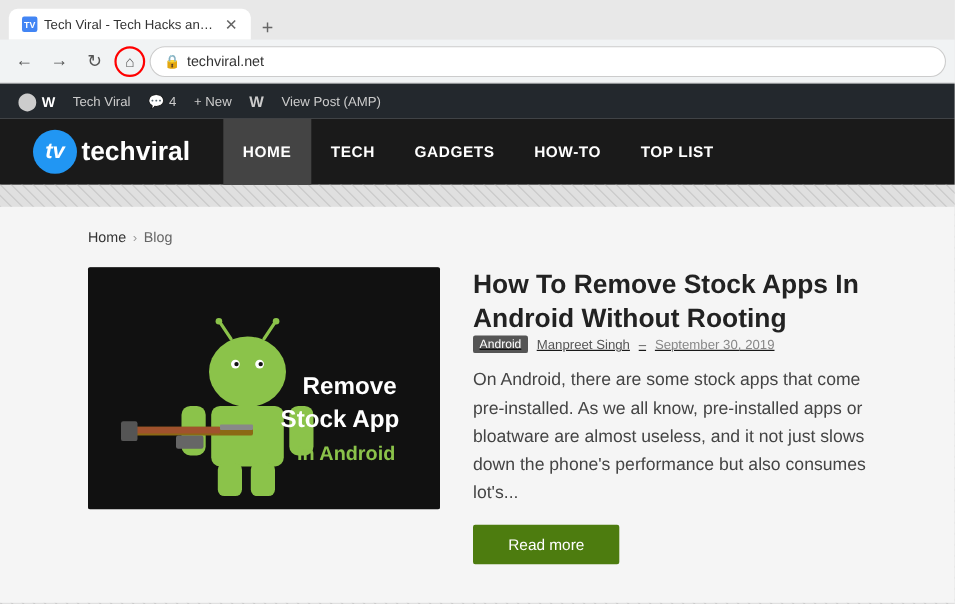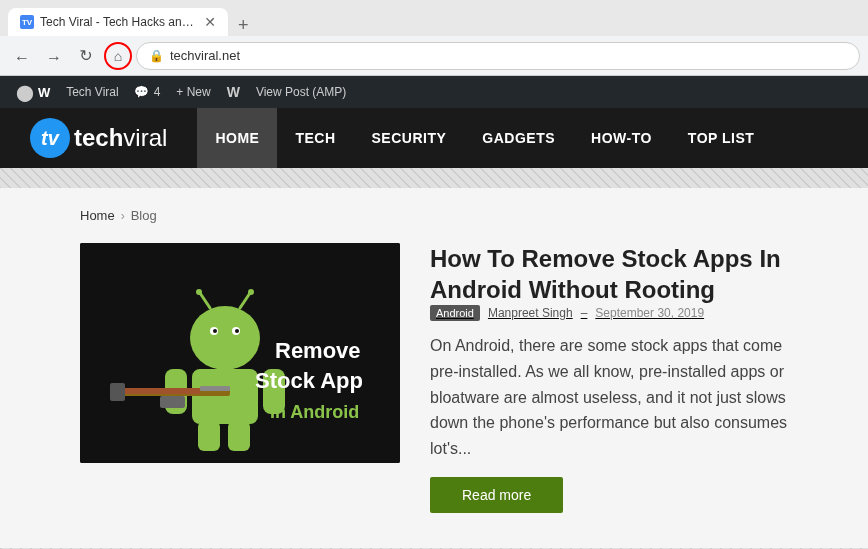--- a/index.html
+++ b/index.html
@@ -98,32 +98,29 @@
   </div>
   <div class="wp-admin-item">
     <span>View Post (AMP)</span>
   </div>
 </div>
 
 <div class="site-header">
   <div class="site-logo">
     <div class="logo-icon" style="font-style:italic; font-size:20px;">tv</div>
     <div class="logo-text">
-      <span>tech</span><span style="font-weight:400;">viral</span>
+      <span>tech</span><span style="font-weight:700;">viral</span>
     </div>
   </div>
   <nav class="site-nav">
     <div class="nav-item active">
       <span>HOME</span>
     </div>
     <div class="nav-item">
       <span>TECH</span>
-    </div>
-    <div class="nav-item">
-      <span>SECURITY</span>
     </div>
     <div class="nav-item">
       <span>GADGETS</span>
     </div>
     <div class="nav-item">
       <span>HOW-TO</span>
     </div>
     <div class="nav-item">
       <span>TOP LIST</span>
     </div>

